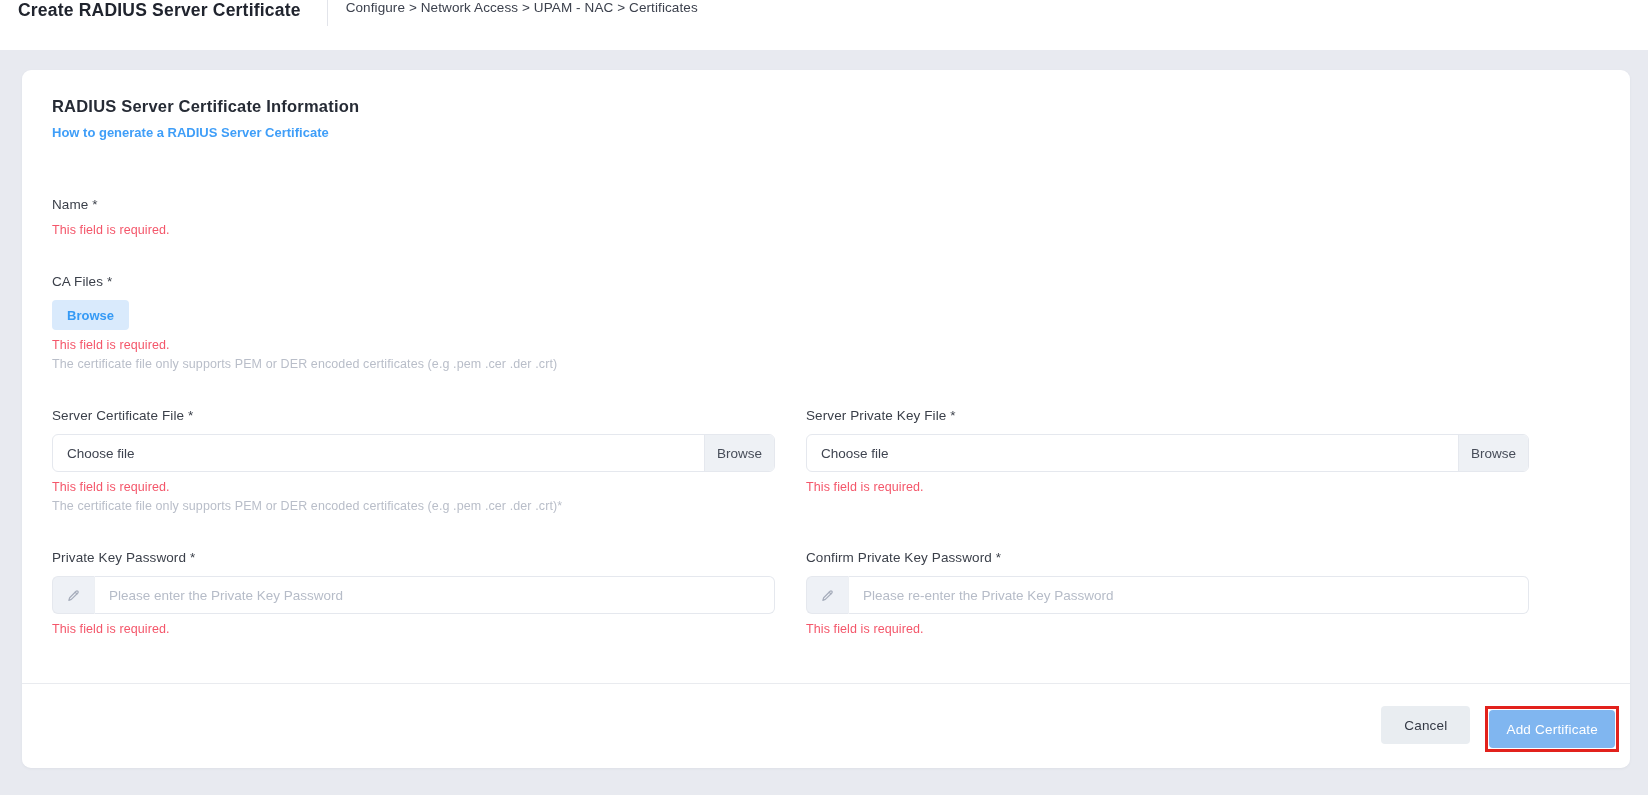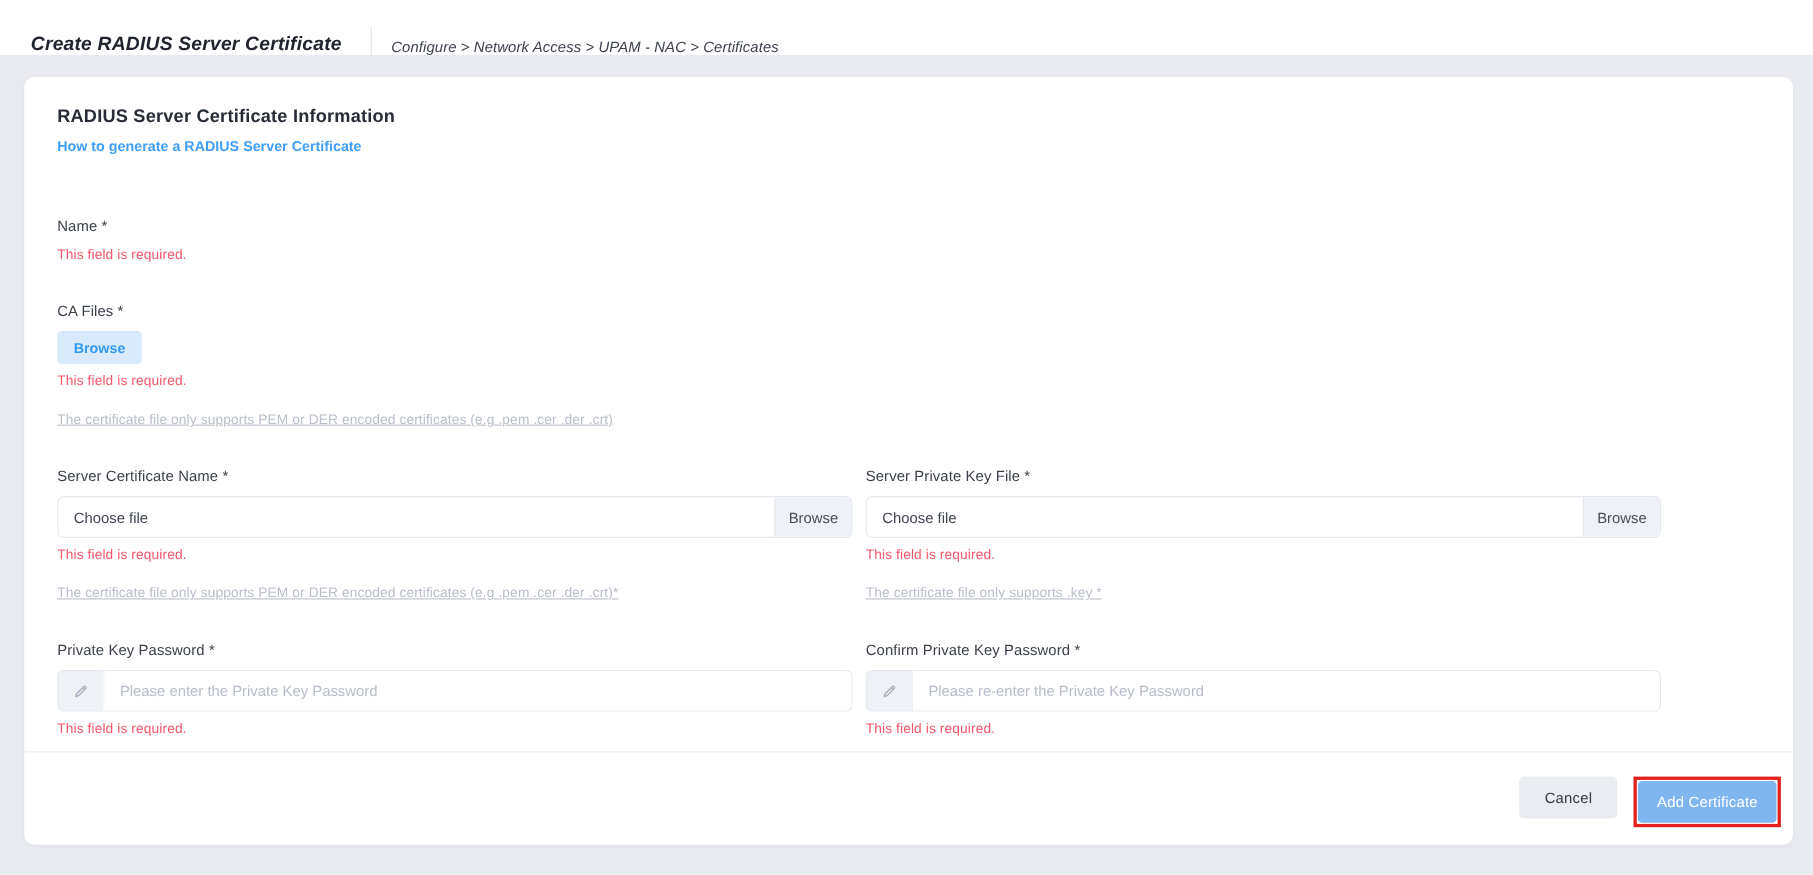--- a/index.html
+++ b/index.html
@@ -9,23 +9,22 @@
     background: #e8eaf0;
     overflow: hidden;
     -webkit-font-smoothing: antialiased;
   }
 
   
   .topbar {
     height: 50px;
     background: #ffffff;
     display: flex;
-    align-items: flex-end;
-    padding-left: 28px;
-    font-style: italic;
+    align-items: flex-start;
+    padding-left: 18px;
   }
   .page-title {
     font-size: 17.5px;
     font-weight: 700;
     color: #20242e;
     letter-spacing: .2px;
   }
   .topbar-sep {
     width: 1px; height: 26px;
     background: #e2e4ea;
@@ -63,21 +62,21 @@
     color: #3f9ef8;
     text-decoration: none;
     cursor: pointer;
   }
 
   
   .form-grid {
     margin-top: 56px;
     display: grid;
     grid-template-columns: 723px 723px;
-    column-gap: 12px;
+    column-gap: 31px;
     align-items: start;
   }
   .group { margin-bottom: 37px; }
   .col1 { grid-column: 1; }
   .col2 { grid-column: 2; }
   .row1 { grid-row: 1; } .row2 { grid-row: 2; } .row3 { grid-row: 3; } .row4 { grid-row: 4; }
 
   .field-label {
     display: block;
     font-size: 13.5px;
@@ -110,25 +109,24 @@
   }
   .text-input::placeholder { color: #b6bcc8; opacity: 1; }
 
   .error-text {
     margin-top: 8px;
     font-size: 12.5px;
     color: #f4566a;
     letter-spacing: .1px;
   }
   .helper-text {
-    margin-top: 21px;
+    margin-top: 5px;
     font-size: 12.5px;
     color: #b9bec9;
     letter-spacing: .1px;
-    text-decoration: underline;
   }
 
   .browse-chip {
     display: inline-flex;
     align-items: center;
     height: 30px;
     padding: 0 15px;
     background: #d9eafc;
     color: #359af5;
     font-family: inherit;
@@ -225,37 +223,36 @@
       </div>
 
       <div class="group col1 row2">
         <label class="field-label">CA Files *</label>
         <button class="browse-chip">Browse</button>
         <div class="error-text">This field is required.</div>
         <div class="helper-text">The certificate file only supports PEM or DER encoded certificates (e.g .pem .cer .der .crt)</div>
       </div>
 
       <div class="group col1 row3">
-        <label class="field-label">Server Certificate Name *</label>
+        <label class="field-label">Server Certificate File *</label>
         <div class="file-group">
           <span class="file-text">Choose file</span>
           <span class="file-browse">Browse</span>
         </div>
         <div class="error-text">This field is required.</div>
         <div class="helper-text">The certificate file only supports PEM or DER encoded certificates (e.g .pem .cer .der .crt)*</div>
       </div>
 
       <div class="group col2 row3">
         <label class="field-label">Server Private Key File *</label>
         <div class="file-group">
           <span class="file-text">Choose file</span>
           <span class="file-browse">Browse</span>
         </div>
         <div class="error-text">This field is required.</div>
-        <div class="helper-text">The certificate file only supports .key *</div>
       </div>
 
       <div class="group col1 row4">
         <label class="field-label">Private Key Password *</label>
         <div class="input-group">
           <span class="input-prefix">
             <svg width="15" height="15" viewBox="0 0 16 16" fill="none" stroke="#a7aebc" stroke-width="1.3" stroke-linejoin="round" stroke-linecap="round">
               <path d="M3 13.2 L3.9 10.4 L10.8 3.5 a1.3 1.3 0 0 1 1.84 1.84 L5.7 12.2 L3 13.2 Z"></path>
               <line x1="9.8" y1="4.5" x2="11.6" y2="6.3"></line>
             </svg>

